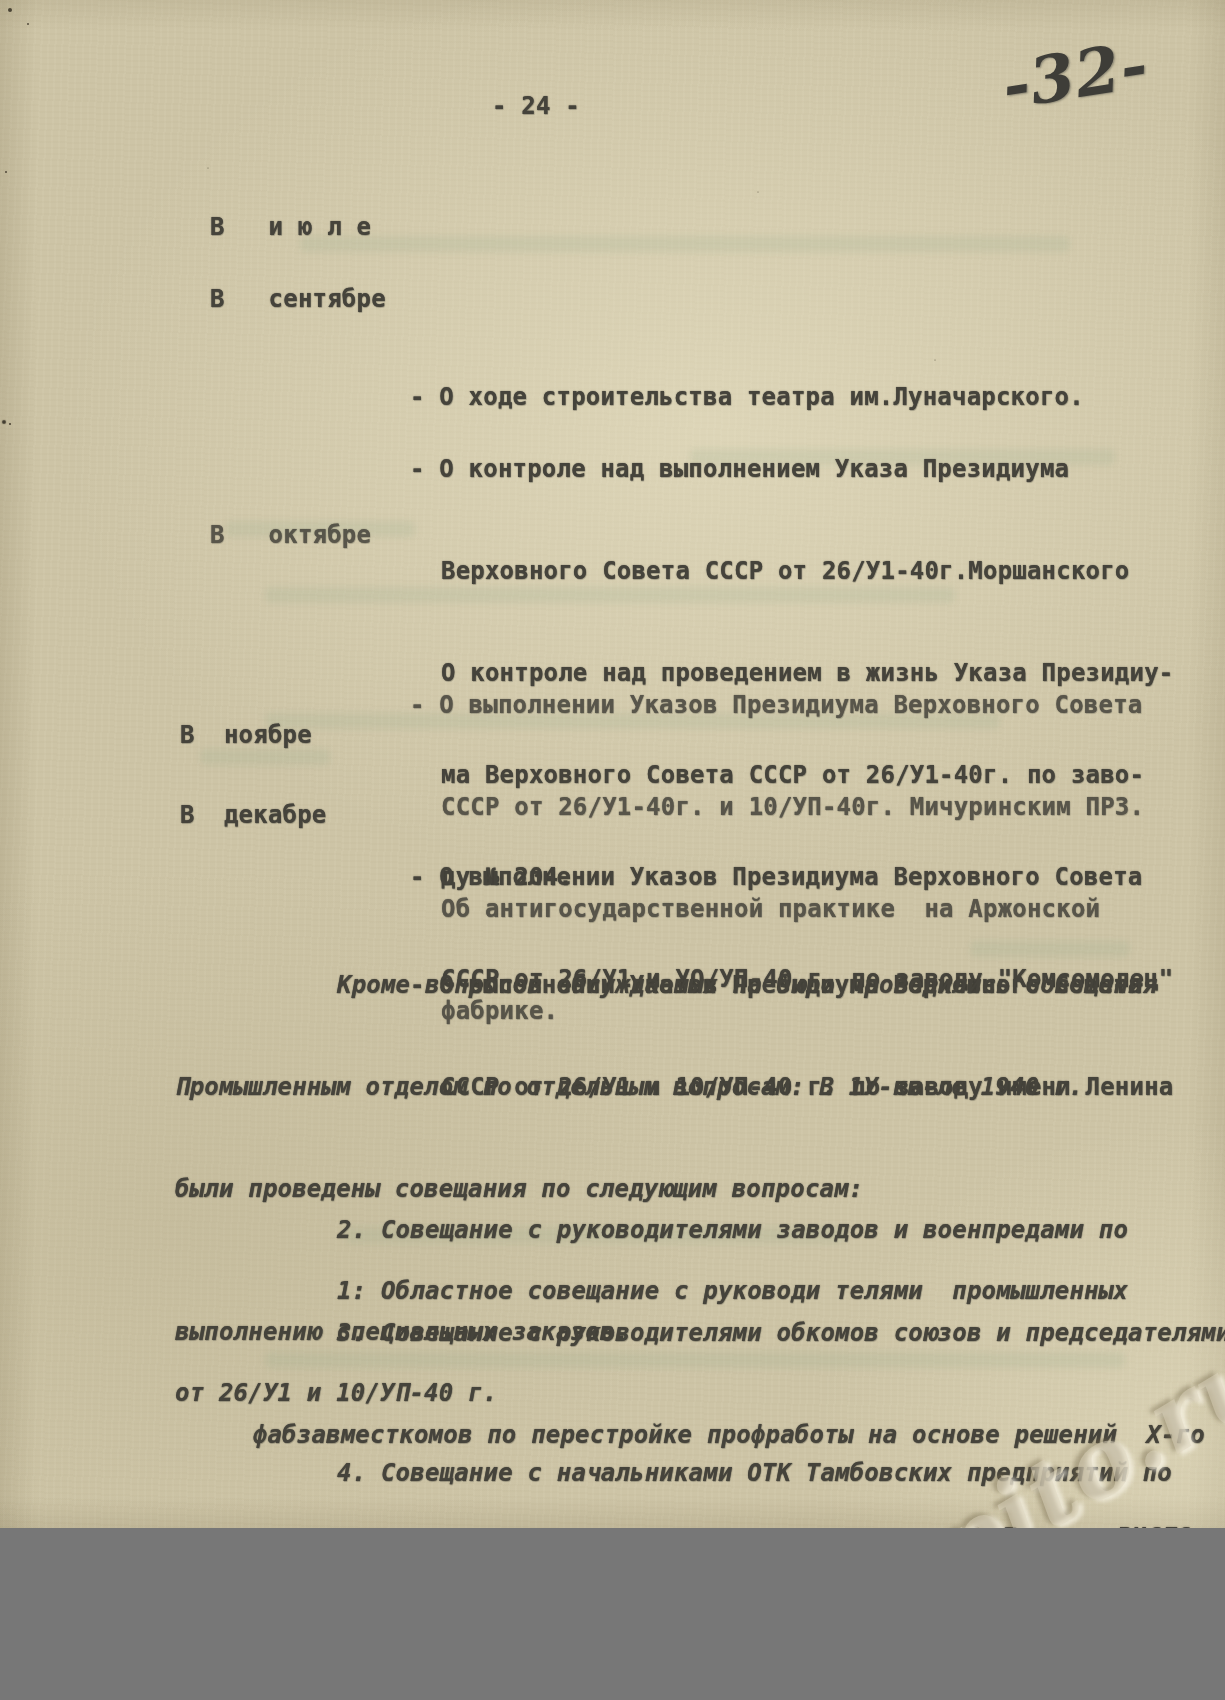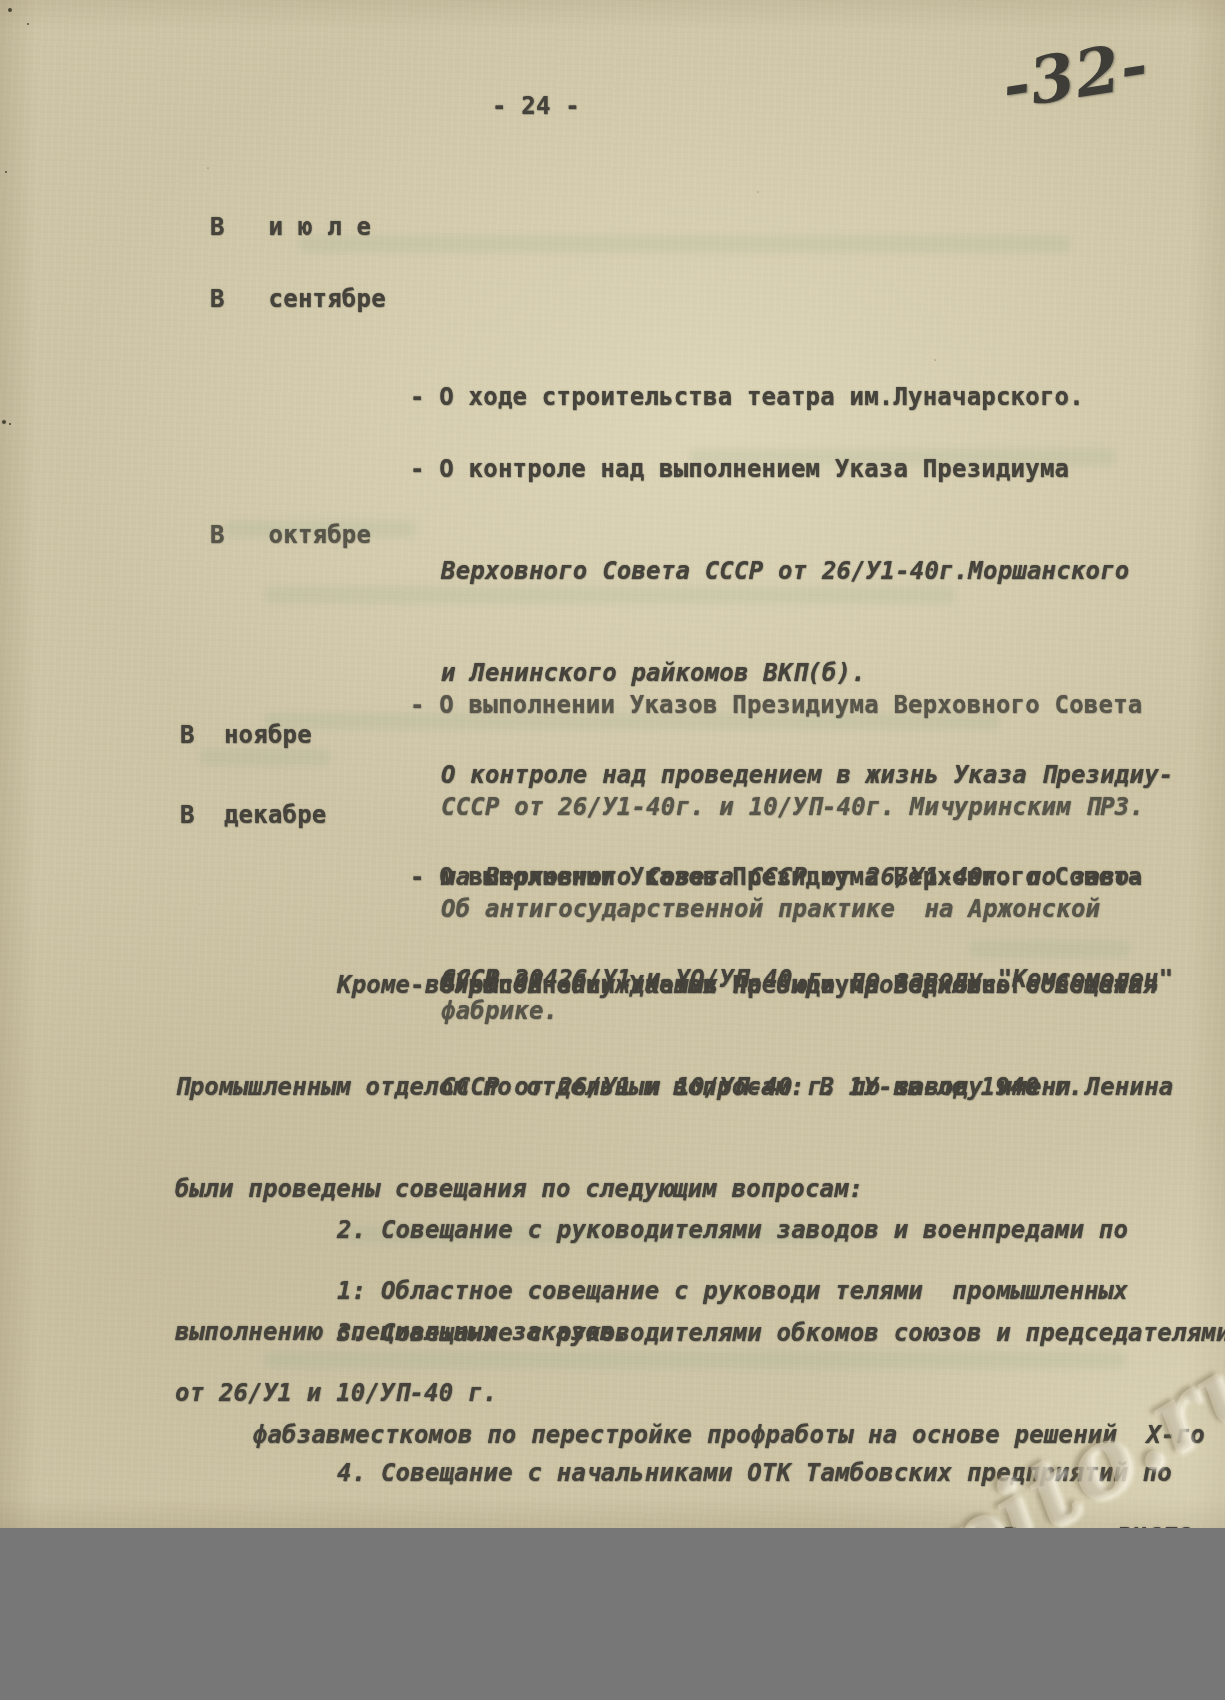--- a/index.html
+++ b/index.html
@@ -28,21 +28,21 @@
     transform:rotate(-9deg);
     font-family:"DejaVu Serif","Liberation Serif",serif;
     font-style:italic;font-weight:700;font-size:64px;line-height:1;
     color:#3e3d38;letter-spacing:1px;
     text-shadow:1px 1px 2px rgba(62,61,56,0.45);
   }
   .entry{left:175px;width:1020px;}
   .entry .month{position:absolute;left:35px;top:0;text-align:center;}
   .entry .lines{margin-left:235px;}
   .line{height:34px;}
-  .cont{padding-left:31px;font-style:italic;}
+  .cont{padding-left:31px;}
   .para{left:175px;width:1030px;font-style:italic;}
   .para .first{padding-left:162px;}
   .dim{opacity:0.86;}
   .watermark{
     position:absolute;left:742px;top:1462px;width:560px;text-align:center;
     transform:rotate(-31deg);
     font-family:"DejaVu Serif","Liberation Serif",serif;
     font-style:italic;font-weight:700;font-size:94px;letter-spacing:2px;line-height:1;
     color:rgba(222,214,190,0.48);
     text-shadow:-3px -4px 4px rgba(112,100,72,0.42), 3px 4px 4px rgba(255,252,240,0.62);
@@ -89,21 +89,20 @@
     <div class="lines">
       <div class="line">- О ходе строительства театра им.Луначарского.</div>
     </div>
   </div>
 
   <div class="block entry tw" style="top:282px;">
     <div class="month">В   сентябре</div>
     <div class="lines">
       <div class="line">- О контроле над выполнением Указа Президиума</div>
       <div class="line cont">Верховного Совета СССР от 26/У1-40г.Моршанского</div>
-      <div class="line cont">и Ленинского райкомов ВКП(б).</div>
       <div class="line cont">О контроле над проведением в жизнь Указа Президиу-</div>
       <div class="line cont">ма Верховного Совета СССР от 26/У1-40г. по заво-</div>
       <div class="line cont">ду № 204.</div>
     </div>
   </div>
 
   <div class="block entry tw dim" style="top:518px;">
     <div class="month">В   октябре</div>
     <div class="lines">
       <div class="line">- О выполнении Указов Президиума Верховного Совета</div>

